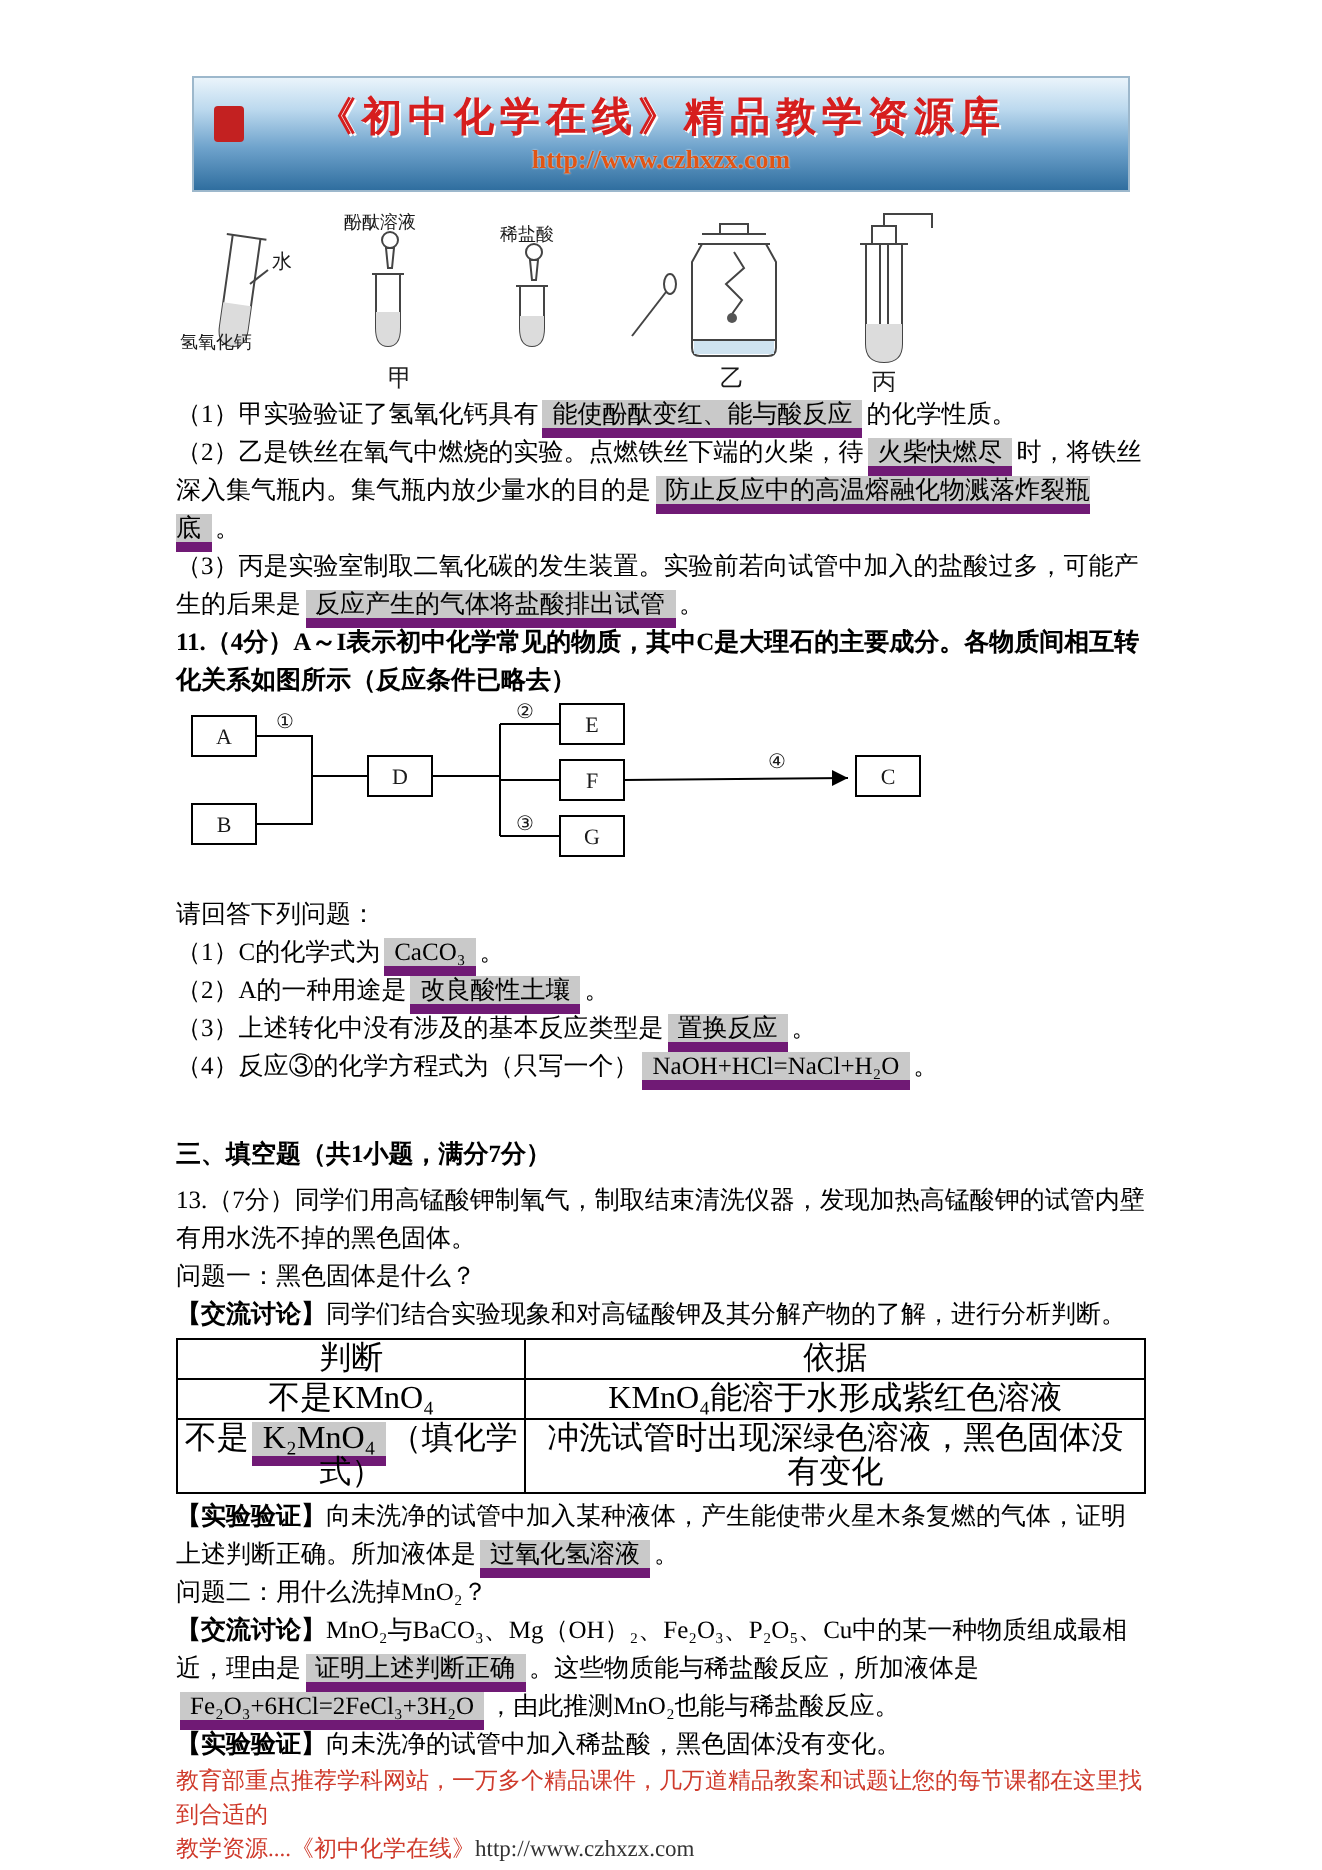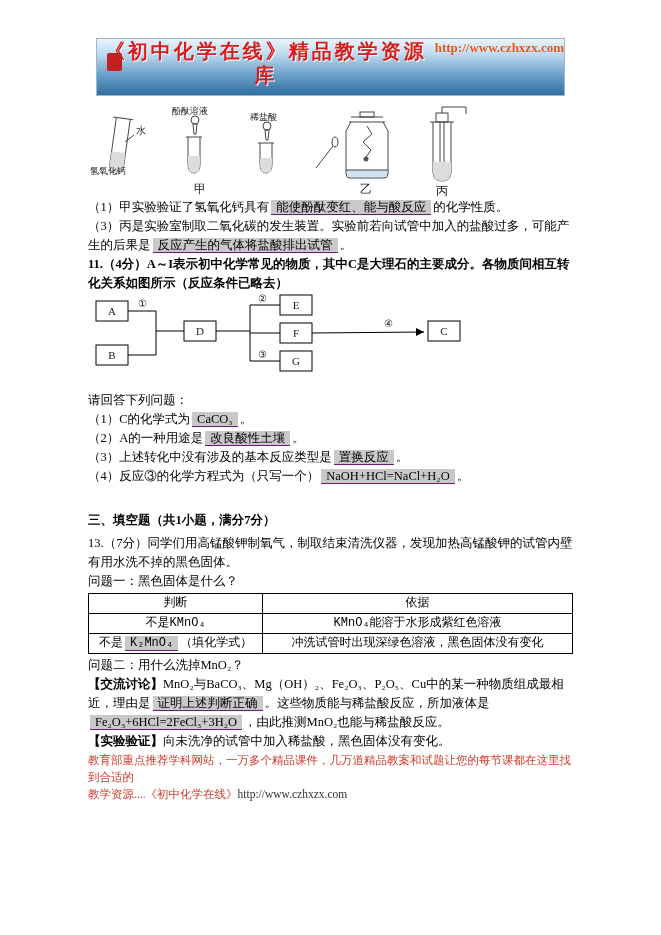--- a/index.html
+++ b/index.html
@@ -5,44 +5,44 @@
   html,body{margin:0;padding:0;}
   body{
     width:661px;height:935px;overflow:hidden;background:#ffffff;color:#000;
     font-family:"Liberation Serif","DejaVu Serif",serif;font-size:12.5px;
   }
   .page{padding:38px 88px 0 88px;width:485px;}
   
   .banner{
     position:relative;height:56px;margin:0 8px 8px 8px;
     background:linear-gradient(180deg,#eaf4fb 0%,#bcd9ee 28%,#6fa3cc 62%,#2f6e9f 100%);
-    border:1px solid #9db8cc;display:flex;justify-content:center;
+    border:1px solid #9db8cc;display:flex;flex-direction:column;justify-content:center;
     text-align:center;
   }
   .banner-title{
     color:#d61e1e;font-weight:bold;font-size:20px;letter-spacing:3px;line-height:24px;
     text-shadow:1px 1px 0 #fdfdfd;
   }
   .banner-url{color:#e05515;font-size:13px;line-height:17px;font-weight:bold;text-shadow:0 0 1px #fff;}
   .banner-seal{
     position:absolute;left:10px;top:14px;width:15px;height:18px;background:#c32121;border-radius:2px;
   }
   
   p.t{margin:0;line-height:19px;}
   .mt8{margin-top:8px;font-weight:bold;}
   .sec{font-weight:bold;margin:25px 0 4px 0;line-height:19px;}
   .tag{font-weight:bold;}
-  .ans{background:#c9c9c9;border-bottom:1px solid #701a75;padding:0 5px;margin:0 2px;}
+  .ans{background:#c9c9c9;border-bottom:5px solid #701a75;padding:0 5px;margin:0 2px;}
   
   .fig{display:block;margin:0 0 2px 0;}
   svg text{font-family:"Liberation Serif","DejaVu Serif",serif;fill:#1a1a1a;}
   .sk{fill:none;stroke:#444;stroke-width:1;}
   .skb{fill:none;stroke:#000;stroke-width:1;}
   
-  table.tbl{border-collapse:collapse;width:100%;margin:2px 0;font-size:12px;font-family:Liberation Mono, monospace;}
+  table.tbl{border-collapse:collapse;width:100%;margin:2px 0;font-size:16px;}
   table.tbl td{border:1px solid #000;text-align:center;padding:1px 3px;line-height:17px;}
   td.c1{width:36%;}
   
   .footer{margin-top:1px;color:#cf3a2b;font-size:11.5px;line-height:17px;}
   .footer .url{color:#333;}
 </style>
 </head>
 <body>
 
 <div class="page">
@@ -107,20 +107,21 @@
       <rect class="sk" x="348" y="9" width="12" height="9"></rect>
       <polyline class="sk" points="354,9 354,3 378,3 378,10"></polyline>
       <line class="sk" x1="352" y1="18" x2="352" y2="60"></line>
       <line class="sk" x1="356" y1="18" x2="356" y2="60"></line>
       <path d="M345 58 L363 58 L363 68 Q363 77 354 77 Q345 77 345 68 Z" fill="#dcdcdc"></path>
     </g>
     <text x="348" y="91" font-size="12">丙</text>
   </svg>
 
   <p class="t"><span>（1）甲实验验证了氢氧化钙具有</span><span class="ans">能使酚酞变红、能与酸反应</span><span>的化学性质。</span></p>
+  <p class="t"><span>（2）乙是铁丝在氧气中燃烧的实验。点燃铁丝下端的火柴，待</span><span class="ans">火柴快燃尽</span><span>时，将铁丝深入集气瓶内。集气瓶内放少量水的目的是</span><span class="ans">防止反应中的高温熔融化物溅落炸裂瓶底</span><span>。</span></p>
   <p class="t"><span>（3）丙是实验室制取二氧化碳的发生装置。实验前若向试管中加入的盐酸过多，可能产生的后果是</span><span class="ans">反应产生的气体将盐酸排出试管</span><span>。</span></p>
 
   <p class="t mt8">11.（4分）A～I表示初中化学常见的物质，其中C是大理石的主要成分。各物质间相互转化关系如图所示（反应条件已略去）</p>
 
   <svg class="fig" width="485" height="96" viewBox="0 0 485 96">
 
     <rect class="skb" x="8" y="8" width="32" height="20"></rect>
       <text x="24" y="22" font-size="11" text-anchor="middle">A</text>
     <rect class="skb" x="8" y="52" width="32" height="20"></rect>
       <text x="24" y="66" font-size="11" text-anchor="middle">B</text>
@@ -154,38 +155,40 @@
   <p class="t">请回答下列问题：</p>
   <p class="t"><span>（1）C的化学式为</span><span class="ans">CaCO₃</span><span>。</span></p>
   <p class="t"><span>（2）A的一种用途是</span><span class="ans">改良酸性土壤</span><span>。</span></p>
   <p class="t"><span>（3）上述转化中没有涉及的基本反应类型是</span><span class="ans">置换反应</span><span>。</span></p>
   <p class="t"><span>（4）反应③的化学方程式为（只写一个）</span><span class="ans">NaOH+HCl=NaCl+H₂O</span><span>。</span></p>
 
   <div class="sec">三、填空题（共1小题，满分7分）</div>
 
   <p class="t">13.（7分）同学们用高锰酸钾制氧气，制取结束清洗仪器，发现加热高锰酸钾的试管内壁有用水洗不掉的黑色固体。</p>
   <p class="t">问题一：黑色固体是什么？</p>
+  <p class="t"><span class="tag">【交流讨论】</span><span>同学们结合实验现象和对高锰酸钾及其分解产物的了解，进行分析判断。</span></p>
 
   <table class="tbl">
     <tbody>
       <tr>
         <td class="c1">判断</td>
         <td>依据</td>
       </tr>
       <tr>
         <td class="c1">不是KMnO₄</td>
         <td>KMnO₄能溶于水形成紫红色溶液</td>
       </tr>
       <tr>
         <td class="c1"><span>不是</span><span class="ans">K₂MnO₄</span><span>（填化学式）</span></td>
         <td>冲洗试管时出现深绿色溶液，黑色固体没有变化</td>
       </tr>
     </tbody>
   </table>
 
+  <p class="t"><span class="tag">【实验验证】</span><span>向未洗净的试管中加入某种液体，产生能使带火星木条复燃的气体，证明上述判断正确。所加液体是</span><span class="ans">过氧化氢溶液</span><span>。</span></p>
 
   <p class="t">问题二：用什么洗掉MnO₂？</p>
 
   <p class="t"><span class="tag">【交流讨论】</span><span>MnO₂与BaCO₃、Mg（OH）₂、Fe₂O₃、P₂O₅、Cu中的某一种物质组成最相近，理由是</span><span class="ans">证明上述判断正确</span><span>。这些物质能与稀盐酸反应，所加液体是</span><span class="ans">Fe₂O₃+6HCl=2FeCl₃+3H₂O</span><span>，由此推测MnO₂也能与稀盐酸反应。</span></p>
 
   <p class="t"><span class="tag">【实验验证】</span><span>向未洗净的试管中加入稀盐酸，黑色固体没有变化。</span></p>
 
   <div class="footer">
     <div>教育部重点推荐学科网站，一万多个精品课件，几万道精品教案和试题让您的每节课都在这里找到合适的</div>
     <div><span>教学资源....《初中化学在线》</span><span class="url">http://www.czhxzx.com</span></div>

